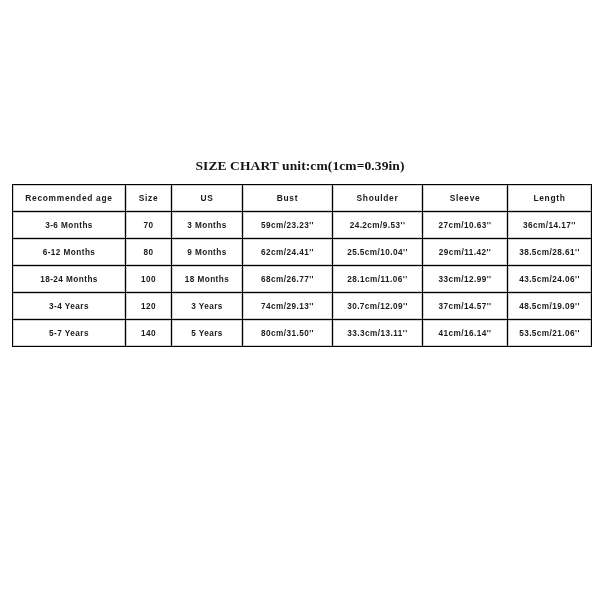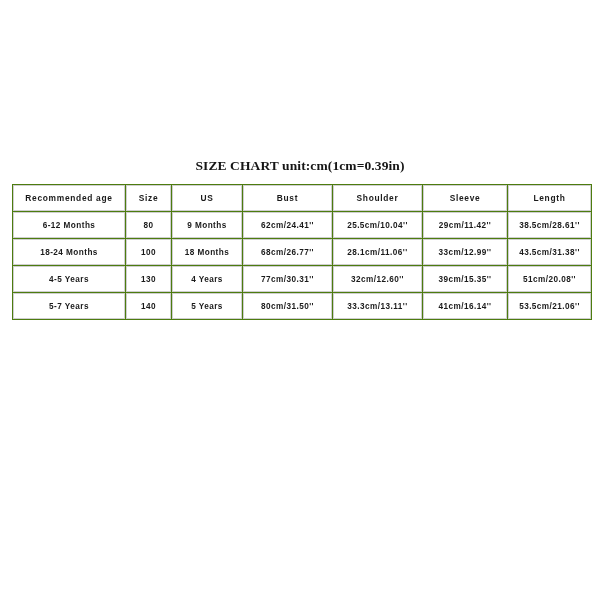--- a/index.html
+++ b/index.html
@@ -31,21 +31,21 @@
     color: #161616;
     letter-spacing: 0.1px;
   }
   .size-table {
     position: absolute;
     top: 184px;
     left: 12px;
     width: 576px;
     border-collapse: separate;
     border-spacing: 1px 1px;
-    background: #4d7c0f;
+    background: #000000;
     table-layout: fixed;
   }
   .size-table td,
   .size-table th {
     background: #ffffff;
     border: 1px solid #cfcfcf;
     height: 24px;
     text-align: center;
     vertical-align: middle;
     font-family: "Liberation Sans", sans-serif;
@@ -92,45 +92,54 @@
           <th>Size</th>
           <th>US</th>
           <th>Bust</th>
           <th>Shoulder</th>
           <th>Sleeve</th>
           <th>Length</th>
         </tr>
     </thead>
     <tbody>
         <tr>
+          <td>3-6 Months</td>
+          <td>70</td>
+          <td>3 Months</td>
+          <td>59cm/23.23''</td>
+          <td>24.2cm/9.53''</td>
+          <td>27cm/10.63''</td>
+          <td>36cm/14.17''</td>
+        </tr>
+        <tr>
           <td>6-12 Months</td>
           <td>80</td>
           <td>9 Months</td>
           <td>62cm/24.41''</td>
           <td>25.5cm/10.04''</td>
           <td>29cm/11.42''</td>
           <td>38.5cm/28.61''</td>
         </tr>
         <tr>
           <td>18-24 Months</td>
           <td>100</td>
           <td>18 Months</td>
           <td>68cm/26.77''</td>
           <td>28.1cm/11.06''</td>
           <td>33cm/12.99''</td>
-          <td>43.5cm/31.38''</td>
+          <td>43.5cm/24.06''</td>
         </tr>
         <tr>
-          <td>4-5 Years</td>
-          <td>130</td>
-          <td>4 Years</td>
-          <td>77cm/30.31''</td>
-          <td>32cm/12.60''</td>
-          <td>39cm/15.35''</td>
-          <td>51cm/20.08''</td>
+          <td>3-4 Years</td>
+          <td>120</td>
+          <td>3 Years</td>
+          <td>74cm/29.13''</td>
+          <td>30.7cm/12.09''</td>
+          <td>37cm/14.57''</td>
+          <td>48.5cm/19.09''</td>
         </tr>
         <tr>
           <td>5-7 Years</td>
           <td>140</td>
           <td>5 Years</td>
           <td>80cm/31.50''</td>
           <td>33.3cm/13.11''</td>
           <td>41cm/16.14''</td>
           <td>53.5cm/21.06''</td>
         </tr>

